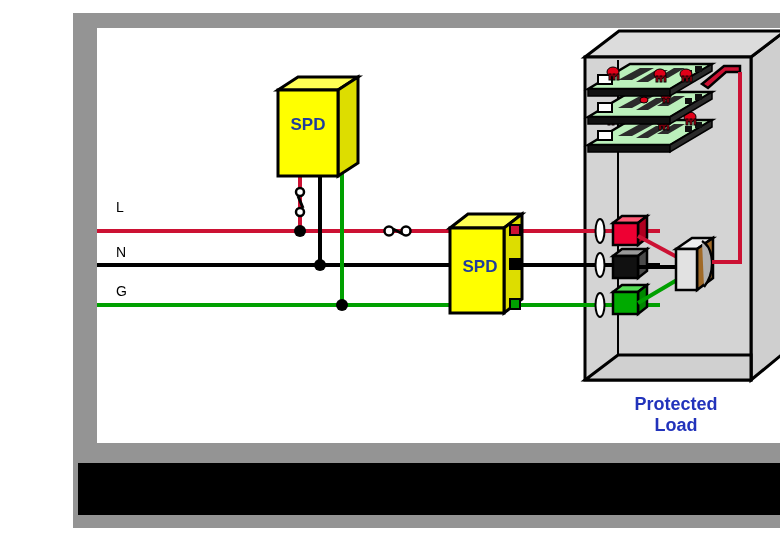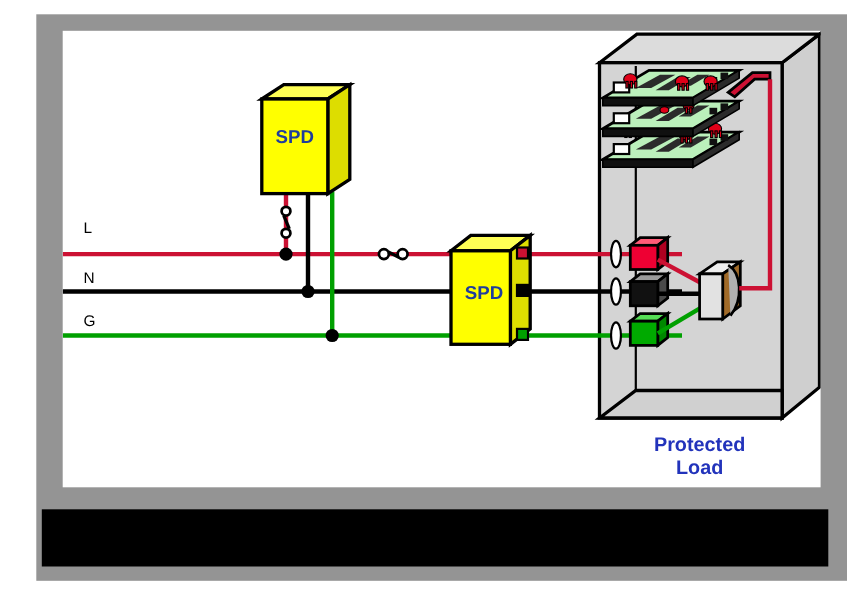--- a/index.html
+++ b/index.html
@@ -11,20 +11,21 @@
     width: 780px;
     height: 540px;
     font-family: "Liberation Sans", sans-serif;
     overflow: hidden;
   }
   #slide {
     position: relative;
     width: 632px;
     height: 540px;
     background: #ffffff;
+    margin-left: 40px;
   }
   
   .gray-frame {
     position: absolute;
     left: 33px;
     top: 13px;
     width: 737px;
     height: 515px;
     background: #949494;
   }

